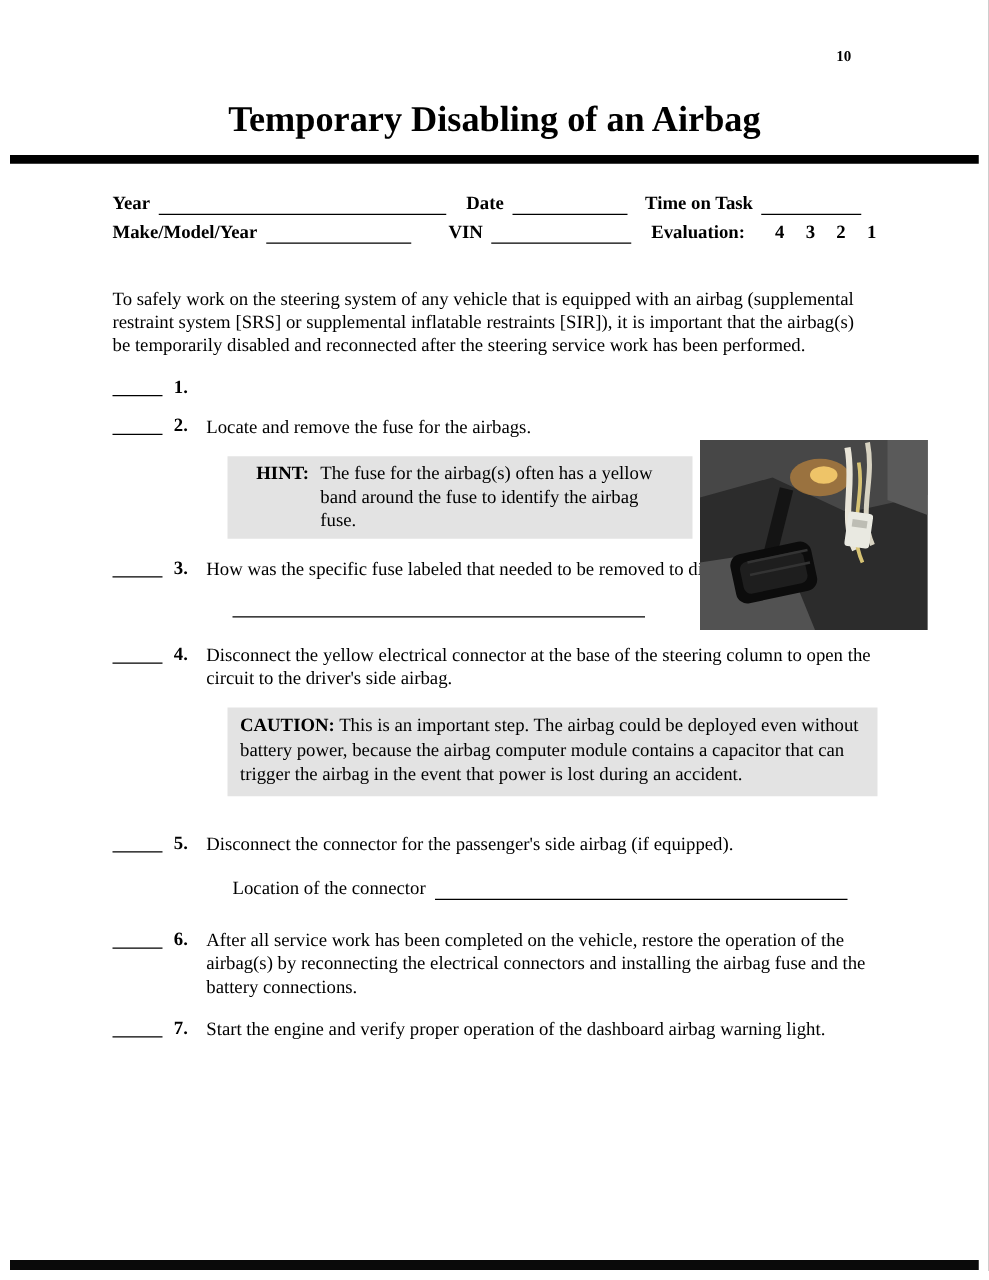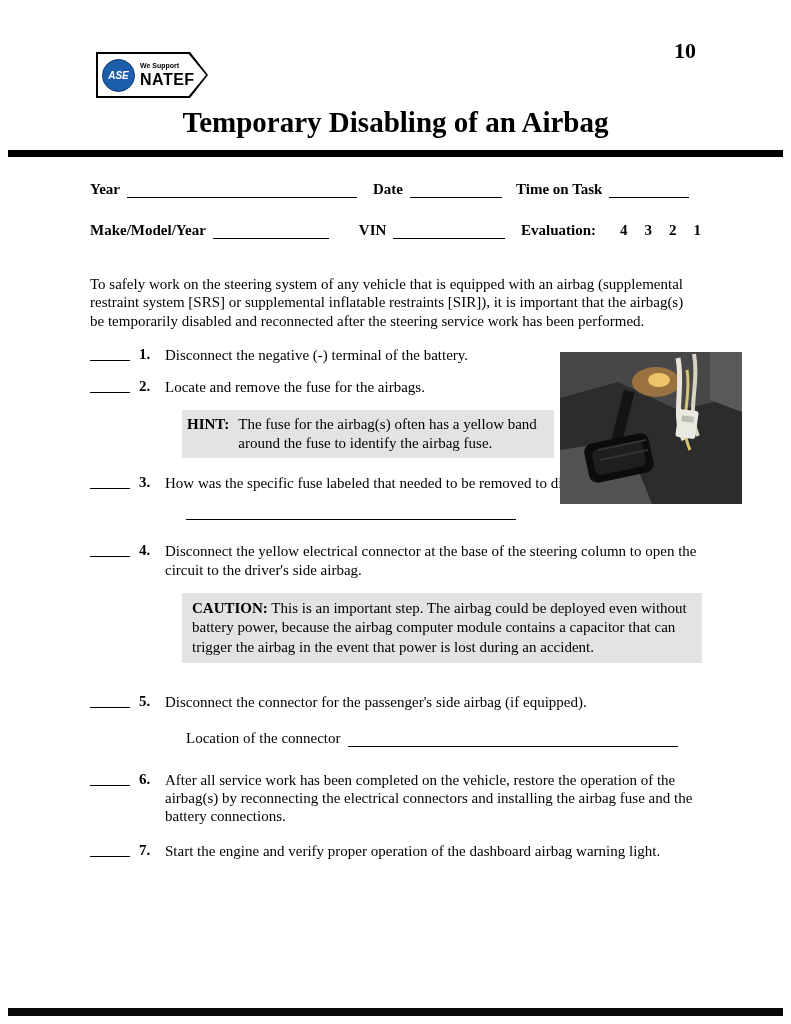--- a/index.html
+++ b/index.html
@@ -8,64 +8,64 @@
     width: 791px; height: 1024px;
     margin: 0 auto;
     background: #fff;
     position: relative;
     font-family: "Liberation Serif", serif;
     font-size: 15px;
     color: #000;
     overflow: hidden;
   }
   .page-number {
-    position: absolute; top: 38px; right: 95px;
-    font-weight: 700; font-size: 22px;
+    position: absolute; top: 38px; right: 110px;
+    font-weight: 700; font-size: 12px;
   }
   
   .logo { position: absolute; top: 52px; left: 96px; width: 112px; height: 46px; }
   .logo-outer { position: absolute; inset: 0; background: #000;
     clip-path: polygon(0 0, 84% 0, 100% 50%, 84% 100%, 0 100%); }
   .logo-inner { position: absolute; inset: 2px; background: #fff;
     clip-path: polygon(0 0, 84% 0, 100% 50%, 84% 100%, 0 100%);
     display: flex; align-items: center; padding: 2px 10px 2px 4px; }
   .ase-circle {
     width: 33px; height: 33px; border-radius: 50%;
     background: #1c5ea9; border: 1px solid #0a3a70;
     color: #fff; display: flex; align-items: center; justify-content: center;
     font-family: "Liberation Sans", sans-serif;
     font-size: 10px; font-weight: 700; font-style: italic; flex: 0 0 auto;
   }
   .logo-textcol { margin-left: 5px; line-height: 1; font-family: "Liberation Sans", sans-serif; }
   .we-support { font-size: 7px; font-weight: 700; }
   .natef-name { font-size: 16px; font-weight: 700; letter-spacing: .5px; margin-top: 3px; }
   
-  .title { text-align: center; font-size: 29px; font-weight: 700; margin: 0; padding-top: 106px; }
+  .title { text-align: center; font-size: 29px; font-weight: 700; margin: 0; padding-top: 80px; }
   .subtitle { text-align: center; max-width: 470px; margin: 4px auto 0; line-height: 1.15; }
   .subtitle .b { font-weight: 700; }
   .rule-top { height: 7px; background: #000; margin: 11px 8px 0; }
   
   .content { padding: 0 90px 0 90px; }
   .blank-line { display: inline-block; border-bottom: 1.4px solid #000; height: 15px; vertical-align: bottom; }
   .form-row { display: flex; align-items: flex-end; white-space: nowrap; }
   .form-row.r1 { margin-top: 24px; }
-  .form-row.r2 { margin-top: 24px; }
+  .form-row.r2 { margin-top: 6px; }
   .flabel { font-weight: 700; margin-right: 7px; }
   .gap16 { width: 16px; flex: 0 0 auto; }
   .gap14 { width: 14px; flex: 0 0 auto; }
   .eval-num { font-weight: 700; margin-left: 17px; }
   .intro { margin: 36px 0 0; line-height: 1.22; }
   .steps { margin-top: 16px; }
   .step { display: flex; margin-bottom: 14px; align-items: flex-start; }
   .step .blank { width: 40px; border-bottom: 1.4px solid #000; height: 15px; flex: 0 0 auto; margin-right: 9px; }
   .step-num { font-weight: 700; width: 19px; flex: 0 0 auto; margin-right: 7px; }
   .step-text { flex: 1; line-height: 1.22; }
   .hint-box {
     margin: 2px 0 16px 92px; width: 372px;
-    background: #e3e3e3; padding: 5px 5px;
+    background: #e3e3e3; padding: 5px 23px;
     display: flex; line-height: 1.25;
   }
   .hint-label { font-weight: 700; margin-right: 9px; flex: 0 0 auto; }
   .answer-line { margin: 14px 0 22px 96px; width: 330px; border-bottom: 1.4px solid #000; height: 14px; }
   .caution-box {
     margin: 2px 0 30px 92px; width: 520px;
     background: #e3e3e3; padding: 6px 10px; line-height: 1.3;
   }
   .caution-label { font-weight: 700; }
   .sub-line { margin: 18px 0 0 96px; display: flex; align-items: flex-end; white-space: nowrap; }
@@ -79,30 +79,20 @@
   
   .rule-bottom { position: absolute; bottom: 8px; left: 8px; right: 8px; height: 8px; background: #0a0a0a; }
 </style>
 </head>
 <body>
 
 <div class="page">
 
   <div class="page-number">10</div>
 
-  <div class="logo">
-    <div class="logo-outer"></div>
-    <div class="logo-inner">
-      <div class="ase-circle">ASE</div>
-      <div class="logo-textcol">
-        <div class="we-support">We Support</div>
-        <div class="natef-name">NATEF</div>
-      </div>
-    </div>
-  </div>
 
   <h1 class="title">Temporary Disabling of an Airbag</h1>
 
   <div class="rule-top"></div>
 
   <div class="content">
 
     <div class="form-row r1">
       <span class="flabel">Year</span>
       <span class="blank-line" style="width:230px"></span>
@@ -129,21 +119,20 @@
       <span class="eval-num">1</span>
     </div>
 
     <p class="intro">To safely work on the steering system of any vehicle that is equipped with an airbag (supplemental restraint system [SRS] or supplemental inflatable restraints [SIR]), it is important that the airbag(s) be temporarily disabled and reconnected after the steering service work has been performed.</p>
 
     <div class="steps">
 
       <div class="step">
         <span class="blank"></span>
         <span class="step-num">1.</span>
-        <div class="step-text">Disconnect the negative (-) terminal of the battery.</div>
       </div>
 
       <div class="step">
         <span class="blank"></span>
         <span class="step-num">2.</span>
         <div class="step-text">Locate and remove the fuse for the airbags.</div>
       </div>
 
       <div class="hint-box">
         <span class="hint-label">HINT:</span>

